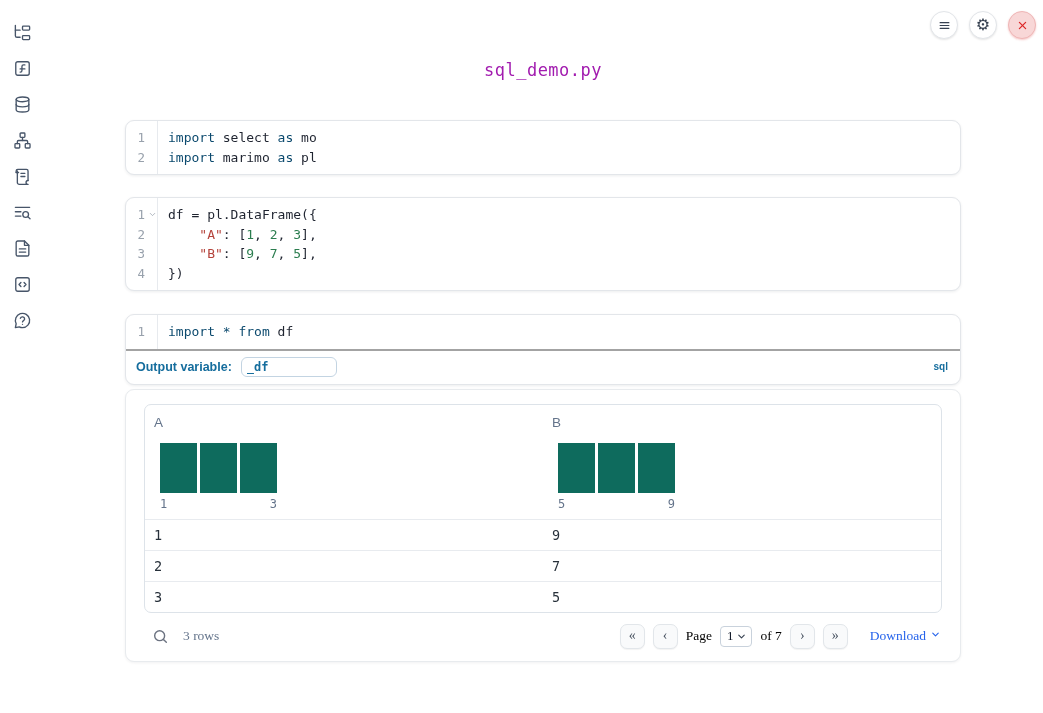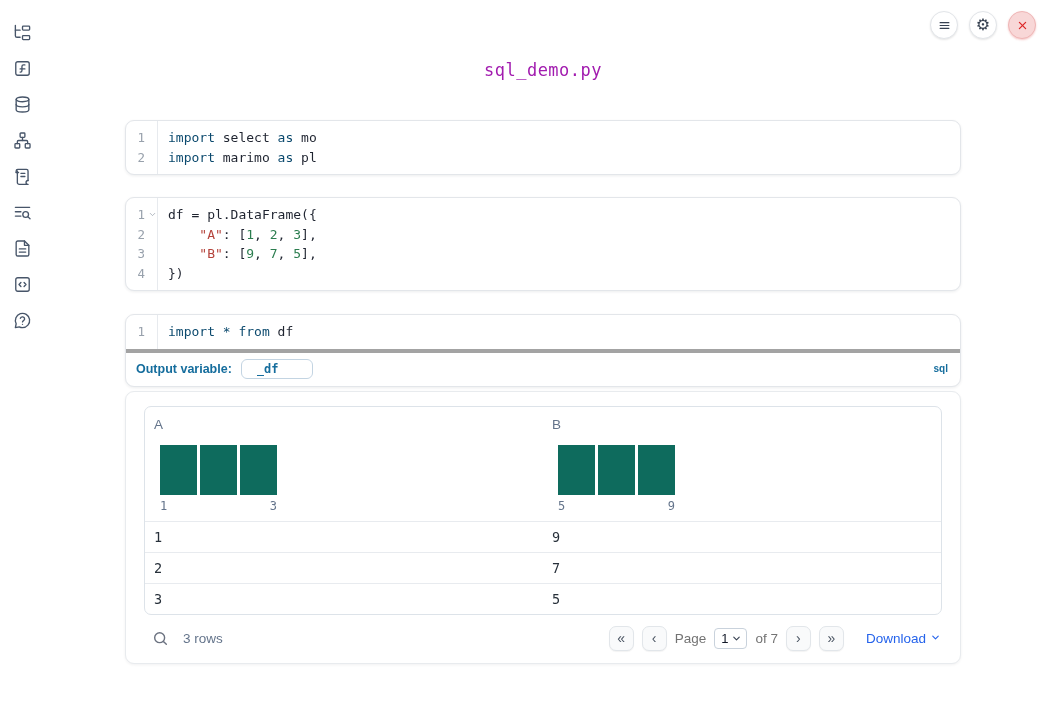--- a/index.html
+++ b/index.html
@@ -40,51 +40,51 @@
   .gl .fold { width:10px; display:flex; align-items:center; justify-content:center; }
   .gl .fold svg { width:9px; height:9px; stroke:#9aa3ae; fill:none; stroke-width:2; stroke-linecap:round; stroke-linejoin:round; }
   .codecol { flex:1; padding:7px 0 7px 10px; color:#1f2430; }
   .cl { height:19.5px; white-space:pre; }
   .cl span { white-space:pre; }
   .kw { color:#0c4a6e; }
   .str { color:#b5443c; }
   .num-tok { color:#2b7d4f; }
 
   
-  .sql-footer { border-top:4px solid #a3a3a3; display:flex; align-items:center; padding:6px 12px 7px 10px; }
+  .sql-footer { border-top:2px solid #a3a3a3; display:flex; align-items:center; padding:6px 12px 7px 10px; }
   .outvar-label { font-size:12.5px; font-weight:bold; color:#156d9d; }
-  .outvar-input { margin-left:9px; width:72px; height:20px; border:1px solid #c3d4e2; border-radius:6px;
+  .outvar-input { margin-left:9px; width:96px; height:20px; border:1px solid #c3d4e2; border-radius:6px;
                   font-family:"DejaVu Sans Mono", monospace; font-size:12px; font-weight:bold; color:#156d9d;
-                  padding:0 15px; background:#fff; }
+                  padding:0 5px; background:#fff; }
   .sql-badge { margin-left:auto; font-size:10px; font-weight:bold; color:#156d9d; }
 
   
   .output-card { margin-top:4px; background:#fff; border:1px solid #e8ebee; border-radius:9px;
                  box-shadow:0 1px 3px rgba(15,23,42,.06); padding:14px 18px 12px; }
   .table-card { border:1px solid #dde3e9; border-radius:7px; overflow:hidden; }
   .thead { display:grid; grid-template-columns:1fr 1fr; }
   .th { padding:10px 9px 8px; }
   .col-label { font-size:13.5px; color:#64748b; }
   .hist { margin:13px 0 0 6px; }
   .bars { display:flex; gap:3px; height:50px; align-items:flex-end; }
   .bar { width:37px; height:50px; background:#0e6b5d; }
   .axis { width:117px; display:flex; justify-content:space-between; margin-top:4px;
           font-family:"DejaVu Sans Mono", monospace; font-size:12px; color:#64748b; }
   .trow { display:grid; grid-template-columns:1fr 1fr; border-top:1px solid #e8ebef; }
   .td { padding:7px 9px; font-family:"DejaVu Sans Mono", monospace; font-size:13.5px; color:#27303a; }
 
-  .table-footer { display:flex; align-items:center; margin-top:11px; padding:0 1px; }
+  .table-footer { display:flex; align-items:center; margin-top:11px; padding:0 1px;font-family:Liberation Serif, serif; }
   .search-btn { width:18px; height:18px; margin-left:6px; display:flex; align-items:center; justify-content:center; }
   .search-btn svg { width:17px; height:17px; stroke:#6b7280; fill:none; stroke-width:2; stroke-linecap:round; }
   .rowcount { margin-left:14px; font-size:13.5px; color:#64748b; }
   .pager { margin-left:auto; display:flex; align-items:center; gap:8px; }
   .page-btn { width:25px; height:25px; border:1px solid #e2e6ea; border-radius:7px; background:#f9fafb;
               box-shadow:0 1px 1px rgba(0,0,0,.05); display:flex; align-items:center; justify-content:center;
               font-size:14px; color:#4b5563; }
-  .page-text { font-size:13.5px; color:#737373; }
+  .page-text { font-size:13.5px; color:#000000; }
   .page-select { display:flex; align-items:center; gap:3px; border:1px solid #c9d2dc; border-radius:4px;
                  background:#fff; height:21px; padding:0 4px 0 6px; font-size:13px; color:#111827; }
   .page-select svg, .dl-chevron svg { width:11px; height:11px; stroke:currentColor; fill:none; stroke-width:2.4; stroke-linecap:round; stroke-linejoin:round; }
   .page-select svg { color:#374151; }
   .download { margin-left:14px; display:flex; align-items:center; gap:4px; color:#2563eb; font-size:13.5px; }
 </style>
 </head>
 <body>
 
 <div class="sidebar">

